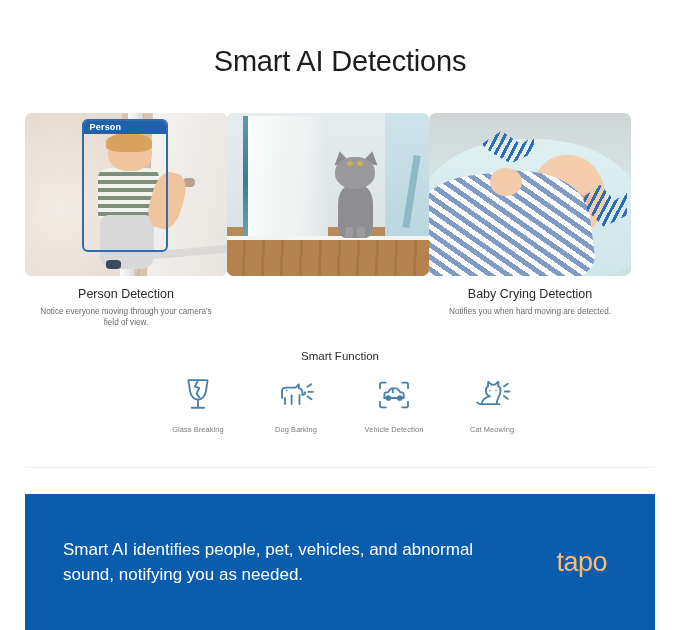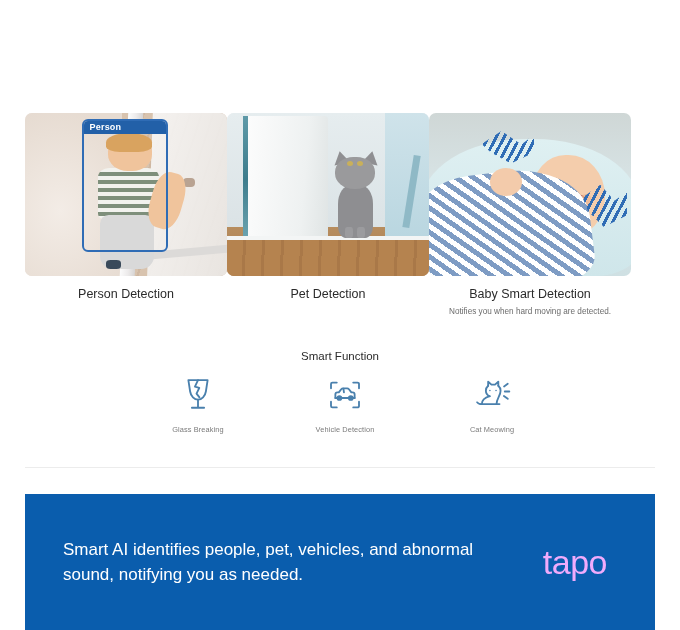--- a/index.html
+++ b/index.html
@@ -486,33 +486,34 @@
     padding: 0 34px 0 38px;
   }
   .banner-text {
     color: #ffffff;
     font-size: 17px;
     line-height: 25px;
     font-weight: 400;
     max-width: 420px;
   }
   .banner-logo {
-    color: #f0abfc;
-    font-size: 34px;
+    color: #fdba74;
+    font-size: 27px;
     line-height: 35px;
     letter-spacing: -0.5px;
     font-weight: 400;
     padding-right: 14px;
   }
 </style>
 </head>
 <body>
 
 <div class="page">
 
+  <h1 class="page-title">Smart AI Detections</h1>
 
   <div class="cards">
 
     <div class="card">
       <div class="card-photo photo-person">
         <div class="carpet"></div>
         <div class="floor-wood"></div>
         <div class="door-panel"></div>
         <div class="door-frame"></div>
         <div class="door-rail"></div>
@@ -524,20 +525,21 @@
           </div>
           <div class="t-arm"></div>
           <div class="t-head"></div>
           <div class="t-hair"></div>
         </div>
         <div class="bbox bbox-person">
           <div class="bbox-label">Person</div>
         </div>
       </div>
       <div class="card-title">Person Detection</div>
+      <div class="card-desc">Notice everyone moving through your camera's field of view.</div>
     </div>
 
     <div class="card">
       <div class="card-photo photo-pet">
         <div class="pet-wall"></div>
         <div class="pet-bg-right"></div>
         <div class="pet-broom"></div>
         <div class="pet-door"></div>
         <div class="pet-door-edge"></div>
         <div class="pet-baseboard"></div>
@@ -548,36 +550,35 @@
             <div class="cat-leg r"></div>
           </div>
           <div class="cat-ear l"></div>
           <div class="cat-ear r"></div>
           <div class="cat-head">
             <div class="cat-eye l"></div>
             <div class="cat-eye r"></div>
           </div>
         </div>
       </div>
-      <div class="card-title">Pet Detection</div>
     </div>
 
     <div class="card">
       <div class="card-photo photo-baby">
         <div class="baby-bed"></div>
         <div class="baby-head">
           <div class="baby-mouth"></div>
           <div class="baby-cheek"></div>
         </div>
         <div class="baby-blanket"></div>
         <div class="baby-hand"></div>
         <div class="sound-wave sw-1"></div>
         <div class="sound-wave sw-2"></div>
       </div>
-      <div class="card-title">Baby Smart Detection</div>
+      <div class="card-title">Baby Crying Detection</div>
       <div class="card-desc">Notifies you when hard moving are detected.</div>
     </div>
 
   </div>
 
   <div class="beta-heading">Smart Function</div>
 
   <div class="beta-row">
 
     <div class="beta-item">
@@ -585,20 +586,37 @@
         <g fill="none" stroke="#4a80ad" stroke-width="2.1" stroke-linecap="round" stroke-linejoin="round">
           <path d="M13 7 h22 l-2 13 c-0.8 5.4 -4.8 9.2 -9 9.2 s-8.2 -3.8 -9 -9.2 Z"></path>
           <path d="M24 7 l-3.5 7.5 l5 1.4 l-3.2 6.6 l3.4 4.2"></path>
           <path d="M24 29.4 v8.4"></path>
           <path d="M17 38.6 h14"></path>
         </g>
       </svg>
       <div class="beta-label">Glass Breaking</div>
     </div>
 
+    <div class="beta-item">
+      <svg class="beta-icon" viewBox="0 0 48 48">
+        <g fill="none" stroke="#4a80ad" stroke-width="2.1" stroke-linecap="round" stroke-linejoin="round">
+          <path d="M8 20 c0 -2.6 2 -4.4 4.6 -4.4 h11 l3.6 -3.6 v4.2 c2.6 0.8 4.2 3 4.2 5.6 v2"></path>
+          <path d="M8 20 v7.4"></path>
+          <path d="M11.4 27.4 v7"></path>
+          <path d="M19 24.4 v10"></path>
+          <path d="M28 24 v10.4"></path>
+          <path d="M31.4 23.8 c1.6 0 3 -1.2 3 -3"></path>
+          <circle cx="13.4" cy="19" r="0.9" fill="#4a80ad" stroke="none"></circle>
+          <path d="M37 14.6 l4.4 -3"></path>
+          <path d="M38 20.4 h5.4"></path>
+          <path d="M37.2 25.6 l4.6 3.2"></path>
+        </g>
+      </svg>
+      <div class="beta-label">Dog Barking</div>
+    </div>
 
     <div class="beta-item">
       <svg class="beta-icon" viewBox="0 0 48 48">
         <g fill="none" stroke="#4a80ad" stroke-width="2.1" stroke-linecap="round" stroke-linejoin="round">
           <path d="M8 16.4 v-5 a1.6 1.6 0 0 1 1.6 -1.6 h5"></path>
           <path d="M33.4 9.8 h5 a1.6 1.6 0 0 1 1.6 1.6 v5"></path>
           <path d="M40 31.6 v5 a1.6 1.6 0 0 1 -1.6 1.6 h-5"></path>
           <path d="M14.6 38.2 h-5 a1.6 1.6 0 0 1 -1.6 -1.6 v-5"></path>
           <path d="M13 27.4 h22"></path>
           <path d="M13 27.4 v-4 c0 -1.3 1 -2.4 2.3 -2.4 h1.6 l2.8 -3.6 c0.5 -0.6 1.2 -1 2 -1 h4.8 c0.8 0 1.5 0.4 2 1 l2.8 3.6 h1.4 c1.3 0 2.3 1.1 2.3 2.4 v4"></path>

